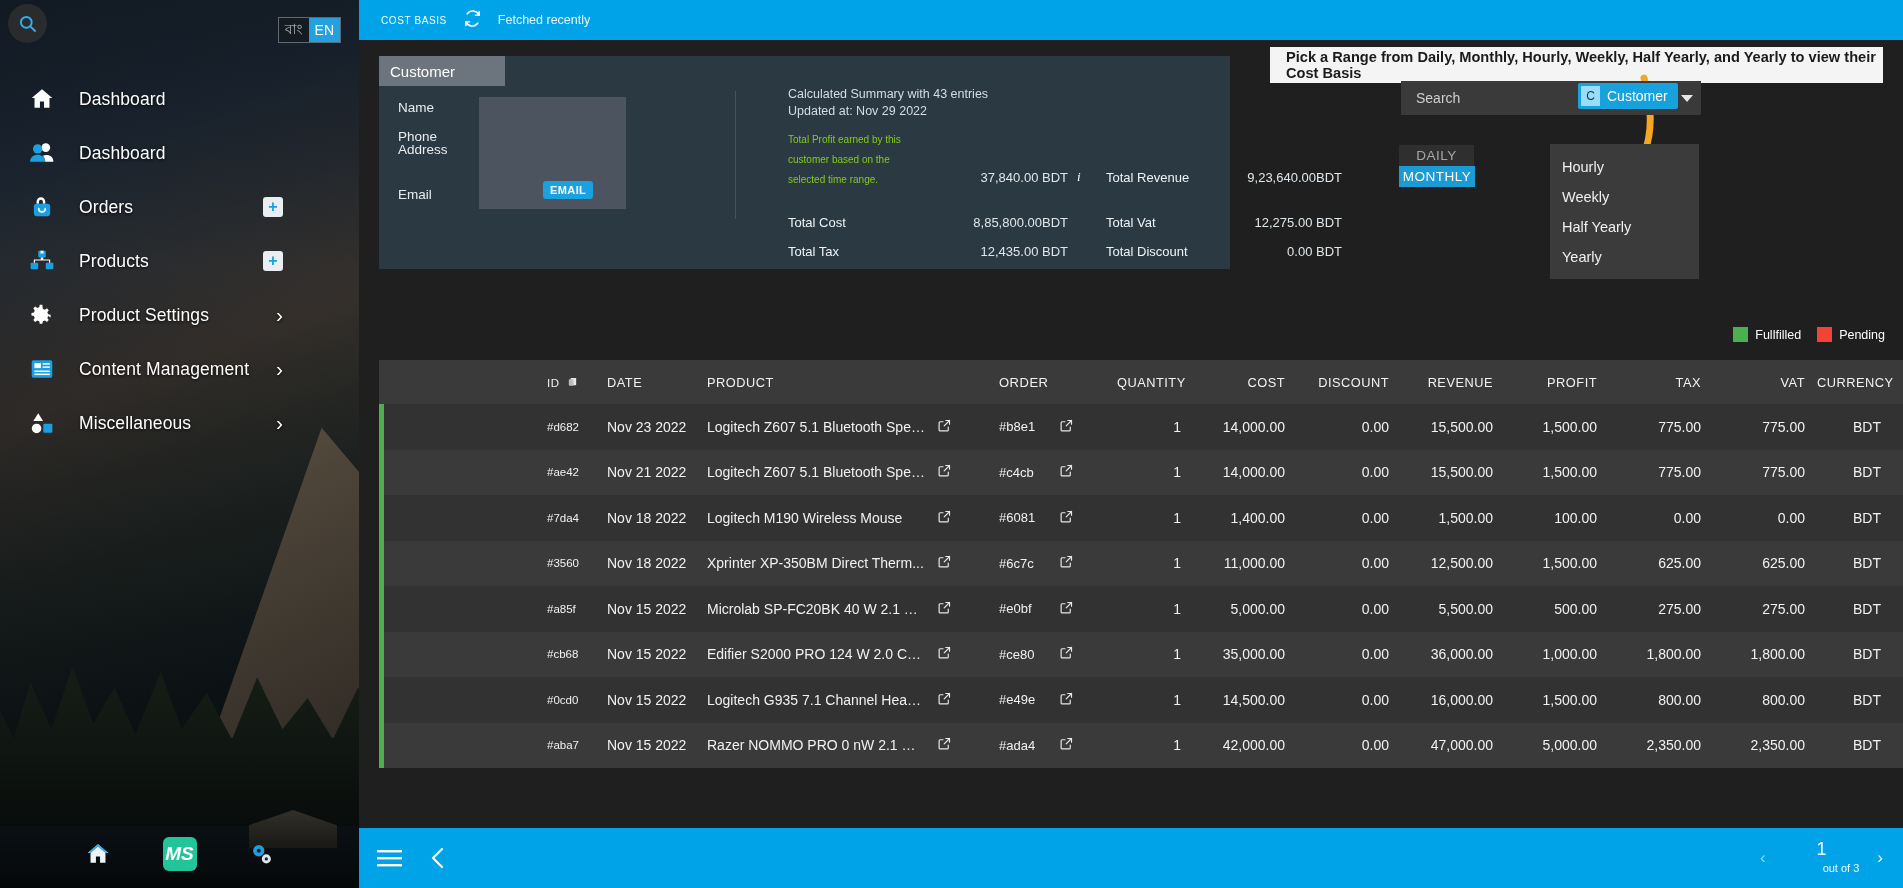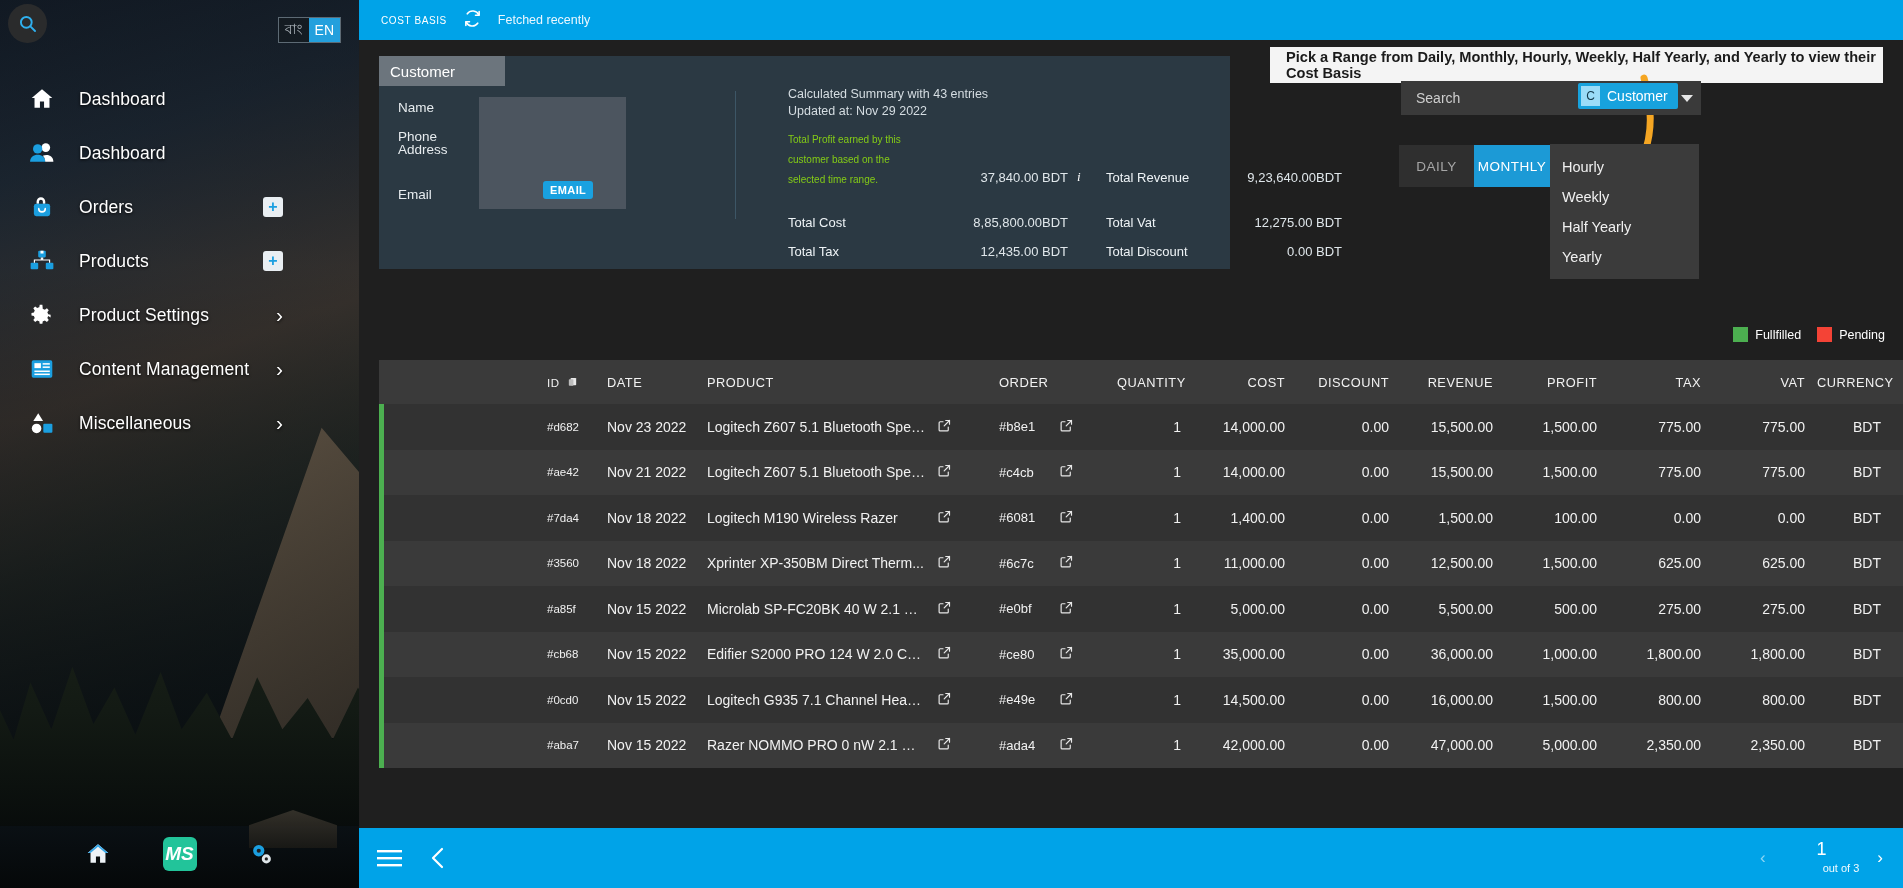--- a/index.html
+++ b/index.html
@@ -176,21 +176,21 @@
     border-radius:2px; cursor:pointer;
   }
   #typechip .chip-av {
     width:19px; height:20px; background:#9bdcf8; color:#143a4c;
     display:flex; align-items:center; justify-content:center; font-size:12px;
   }
   #typechip .chip-tx { font-size:14px; color:#fff; }
   .caret { width:0;height:0;border-left:6px solid transparent;border-right:6px solid transparent;border-top:7px solid #e6e6e6; }
 
   
-  #rangebar { position:absolute; left:1040px; top:145px; height:42px; display:flex; }
+  #rangebar { position:absolute; left:1040px; top:145px; height:42px; display:flex;flex-direction:column; }
   .rtab { width:75px; height:42px; display:flex; align-items:center; justify-content:center;
           font-size:13.5px; letter-spacing:.5px; cursor:pointer; }
   .rtab.inactive { background:#2f2f2f; color:#a6a6a6; }
   .rtab.active { background:#1c9ad6; color:#fff; width:76px; }
   #rangemenu {
     position:absolute; left:1191px; top:144px; width:149px; height:135px;
     background:#3b3b3b; padding-top:8px;
   }
   .rmenu-item { height:30px; display:flex; align-items:center; padding-left:12px;
                 font-size:14.5px; color:#f0f0f0; cursor:pointer; }
@@ -551,21 +551,21 @@
               <td class="c-num">775.00</td>
               <td class="c-num">775.00</td>
               <td class="c-cur">BDT</td>
             </tr>
             <tr class="odd">
               <td class="status-cell">
                 <div class="status-bar" style="background:#4caf50"></div>
               </td>
               <td class="c-id">#7da4</td>
               <td class="c-date">Nov 18 2022</td>
-              <td class="c-prod">Logitech M190 Wireless Razer</td>
+              <td class="c-prod">Logitech M190 Wireless Mouse</td>
               <td class="c-plink"><span class="ext-ico"><svg width="15" height="15" viewBox="0 0 24 24" fill="none" stroke="#e8e8e8" stroke-width="1.9" stroke-linecap="round" stroke-linejoin="round">
                     <path d="M14 4h6v6"></path>
                     <path d="M20 4 11.5 12.5"></path>
                     <path d="M18 14.5V19a1.6 1.6 0 0 1-1.6 1.6H5A1.6 1.6 0 0 1 3.4 19V7.6A1.6 1.6 0 0 1 5 6h4.6"></path>
                   </svg></span></td>
               <td class="c-ord">#6081</td>
               <td class="c-olink"><span class="ext-ico"><svg width="15" height="15" viewBox="0 0 24 24" fill="none" stroke="#e8e8e8" stroke-width="1.9" stroke-linecap="round" stroke-linejoin="round">
                     <path d="M14 4h6v6"></path>
                     <path d="M20 4 11.5 12.5"></path>
                     <path d="M18 14.5V19a1.6 1.6 0 0 1-1.6 1.6H5A1.6 1.6 0 0 1 3.4 19V7.6A1.6 1.6 0 0 1 5 6h4.6"></path>

